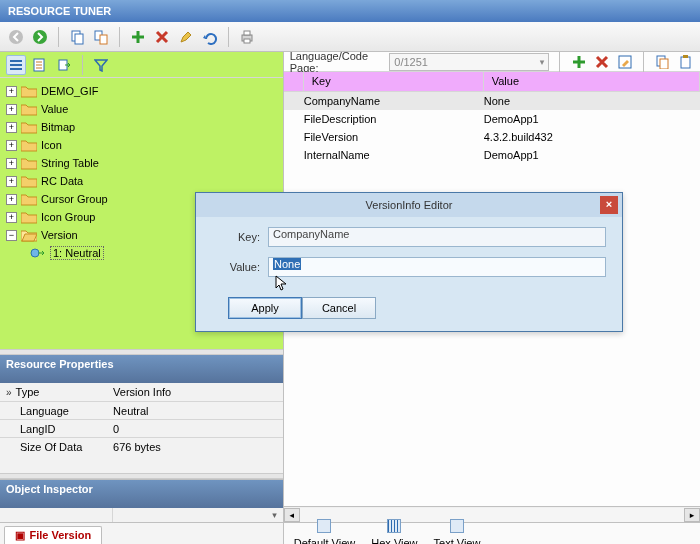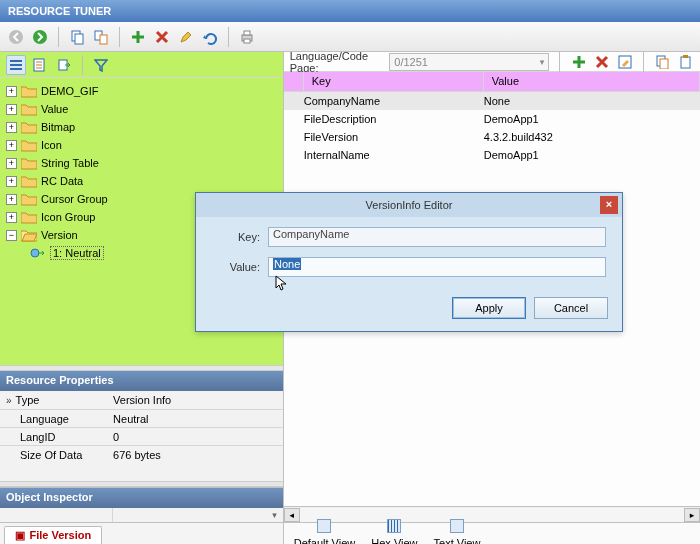--- a/index.html
+++ b/index.html
@@ -29,21 +29,21 @@
   .exp { width:11px; height:11px; border:1px solid #888; font-size:9px; line-height:9px; text-align:center; background:#fff; cursor:pointer; color:#000;}
   .exp.minus::before{content:"−";}
   .exp.plus::before{content:"+";}
   .folder { width:16px; height:14px; }
   .folder svg{width:16px;height:14px;}
   .tree-label {}
   .tree-row.sel .tree-label{ border:1px dotted #666; padding:0 2px;}
   .child { padding-left: 28px; }
 
   
-  .panel-header { height:20px; background: linear-gradient(to bottom,#6f94c0,#56739c); color:#fff; font-weight:bold; padding:3px 6px; }
+  .panel-header { height:28px; background: linear-gradient(to bottom,#6f94c0,#56739c); color:#fff; font-weight:bold; padding:3px 6px; }
   .props { background:#f2f2f2; }
   .prop-row { display:flex; height:18px; align-items:center;}
   .prop-k { width: 40%; padding-left:6px; display:flex; align-items:center; gap:4px;}
   .prop-v { flex:1; }
   .prop-row.b { border-top:1px solid #d6d6d6;}
   .chev { font-size:10px; color:#333;}
 
   
   .obj-pane { border-top:1px solid #c0c0c0;}
   .splitter { height:6px; background: #e6e6e6; border-top:1px solid #ccc; border-bottom:1px solid #ccc;}
@@ -81,21 +81,21 @@
   
   .dialog { position:absolute; left:195px; top:192px; width:428px; height:140px; background:#d7e7f3; border:1px solid #4a78a7; box-shadow:0 2px 6px rgba(0,0,0,0.2);}
   .dlg-title { height:24px; background:#c5d9ec; display:flex; align-items:center; justify-content:center; position:relative; color:#333; font-size:12px;}
   .dlg-close { position:absolute; right:4px; top:3px; width:18px; height:18px; background:#c94a3b; color:#fff; text-align:center; line-height:16px; font-weight:bold; cursor:pointer;}
   .dlg-body { padding:10px 16px; }
   .dlg-row { display:flex; align-items:center; margin-bottom:10px;}
   .dlg-label { width:48px; text-align:right; margin-right:8px; color:#333;}
   .dlg-input { flex:1; height:20px; border:1px solid #9ab6ce; background:#f7fbfe; padding:0 4px; }
   .dlg-input.ro { background:#f2f6fa; color:#444;}
   .dlg-input .selected { background:#2f6fb5; color:#fff; padding:0 1px;}
-  .dlg-buttons { display:flex; justify-content:flex-end; gap:8px; padding:0 14px 10px;}
+  .dlg-buttons { display:flex; padding:0 32px 10px;}
   .dlg-btn { width:74px; height:22px; border:1px solid #8aa9c4; background:linear-gradient(to bottom,#f6fafe,#dce8f2); cursor:pointer; text-align:center; line-height:20px;}
   .dlg-btn.primary { border:1px solid #3f78b5; box-shadow:0 0 0 1px #9cc0e2 inset;}
 
   .cursor-ptr { position:absolute; left:275px; top:275px; width:16px;height:16px; pointer-events:none;}
 
   
 </style>
 </head>
 <body>
 

